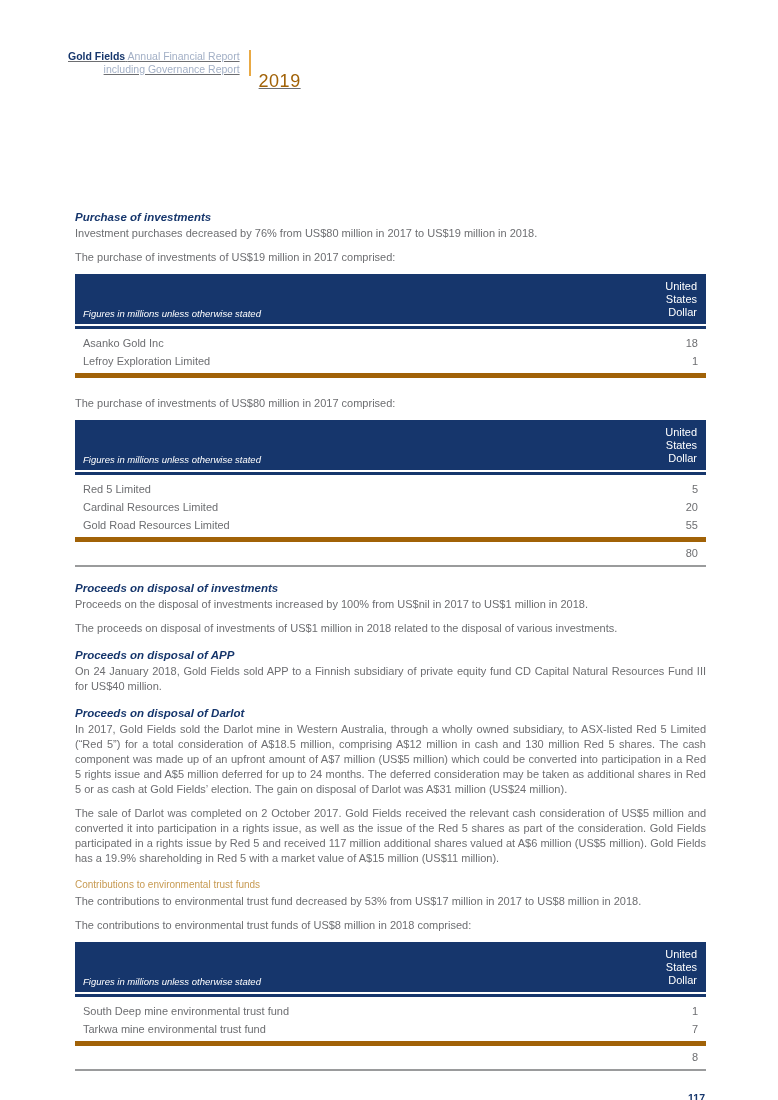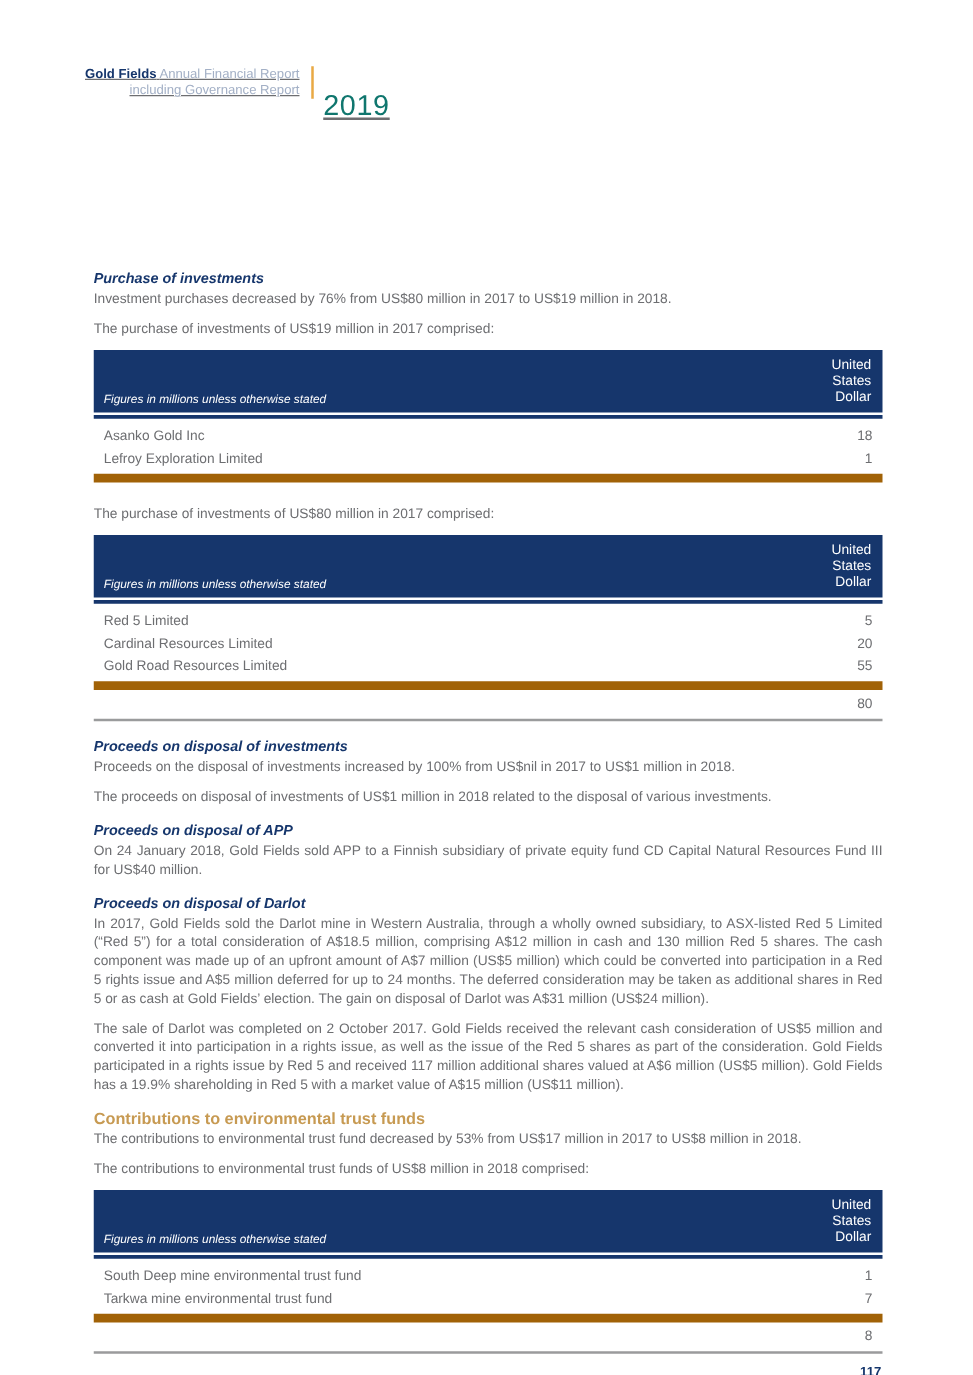--- a/index.html
+++ b/index.html
@@ -17,33 +17,33 @@
   
   .masthead {
     display: flex; align-items: center;
     margin: 33px 0 0 68px;
     text-decoration: underline;
   }
   .brand-lines { text-align: right; line-height: 13px; font-size: 10.5px; }
   .brand { color: #16366c; font-weight: bold; }
   .sub { color: #a3b0c6; }
   .mast-bar { width: 2px; height: 26px; background: #e9a944; margin: 0 8px 0 9px; }
-  .mast-year { color: #0f766e; font-size: 23px; letter-spacing: 0.5px; margin-top: 38px; }
+  .mast-year { color: #a16207; font-size: 18px; letter-spacing: 0.5px; margin-top: 38px; }
 
   
   .content { margin: 118px 72px 0 75px; }
 
   .h-blue {
     color: #16366c; font-weight: bold; font-style: italic;
     font-size: 11.5px; line-height: 14px;
     margin: 12px 0 2px;
   }
   .h-gold {
-    color: #c79a52; font-weight: bold;
-    font-size: 13px; line-height: 14px;
+    color: #c79a52; font-weight: normal;
+    font-size: 10px; line-height: 14px;
     margin: 12px 0 2px;
   }
   .h-first { margin-top: 15px; }
   p.body-p {
     margin: 0 0 9px; font-size: 11px; line-height: 15px; color: #6d6e71;
   }
   p.just { text-align: justify; }
 
   
   .tbl { margin: 5px 0 18px; }
@@ -51,21 +51,21 @@
     background: #16366c; color: #ffffff;
     display: flex; justify-content: space-between; align-items: flex-end;
     min-height: 49px; padding: 6px 9px 5px 8px;
   }
   .tbl-caption { font-style: italic; font-size: 9.5px; line-height: 11px; }
   .tbl-col {
     text-align: right; font-size: 11px; line-height: 13px;
     white-space: pre-line;
   }
   .tbl-rule { height: 3px; background: #16366c; margin-top: 2px; }
-  .tbl-body { padding: 5px 0 3px; border-bottom: 7px solid #a16207; text-align: right; }
+  .tbl-body { padding: 5px 0 3px; border-bottom: 5px solid #a16207; text-align: right; }
   .tbl-row {
     display: flex; justify-content: space-between;
     padding: 2px 8px; font-size: 11px; line-height: 14px; color: #6d6e71;
   }
   .tbl-total {
     display: flex; justify-content: flex-end;
     padding: 4px 8px 5px; font-size: 11px; line-height: 14px;
     color: #6d6e71; border-bottom: 2px solid #9a9b9c;
   }
 

